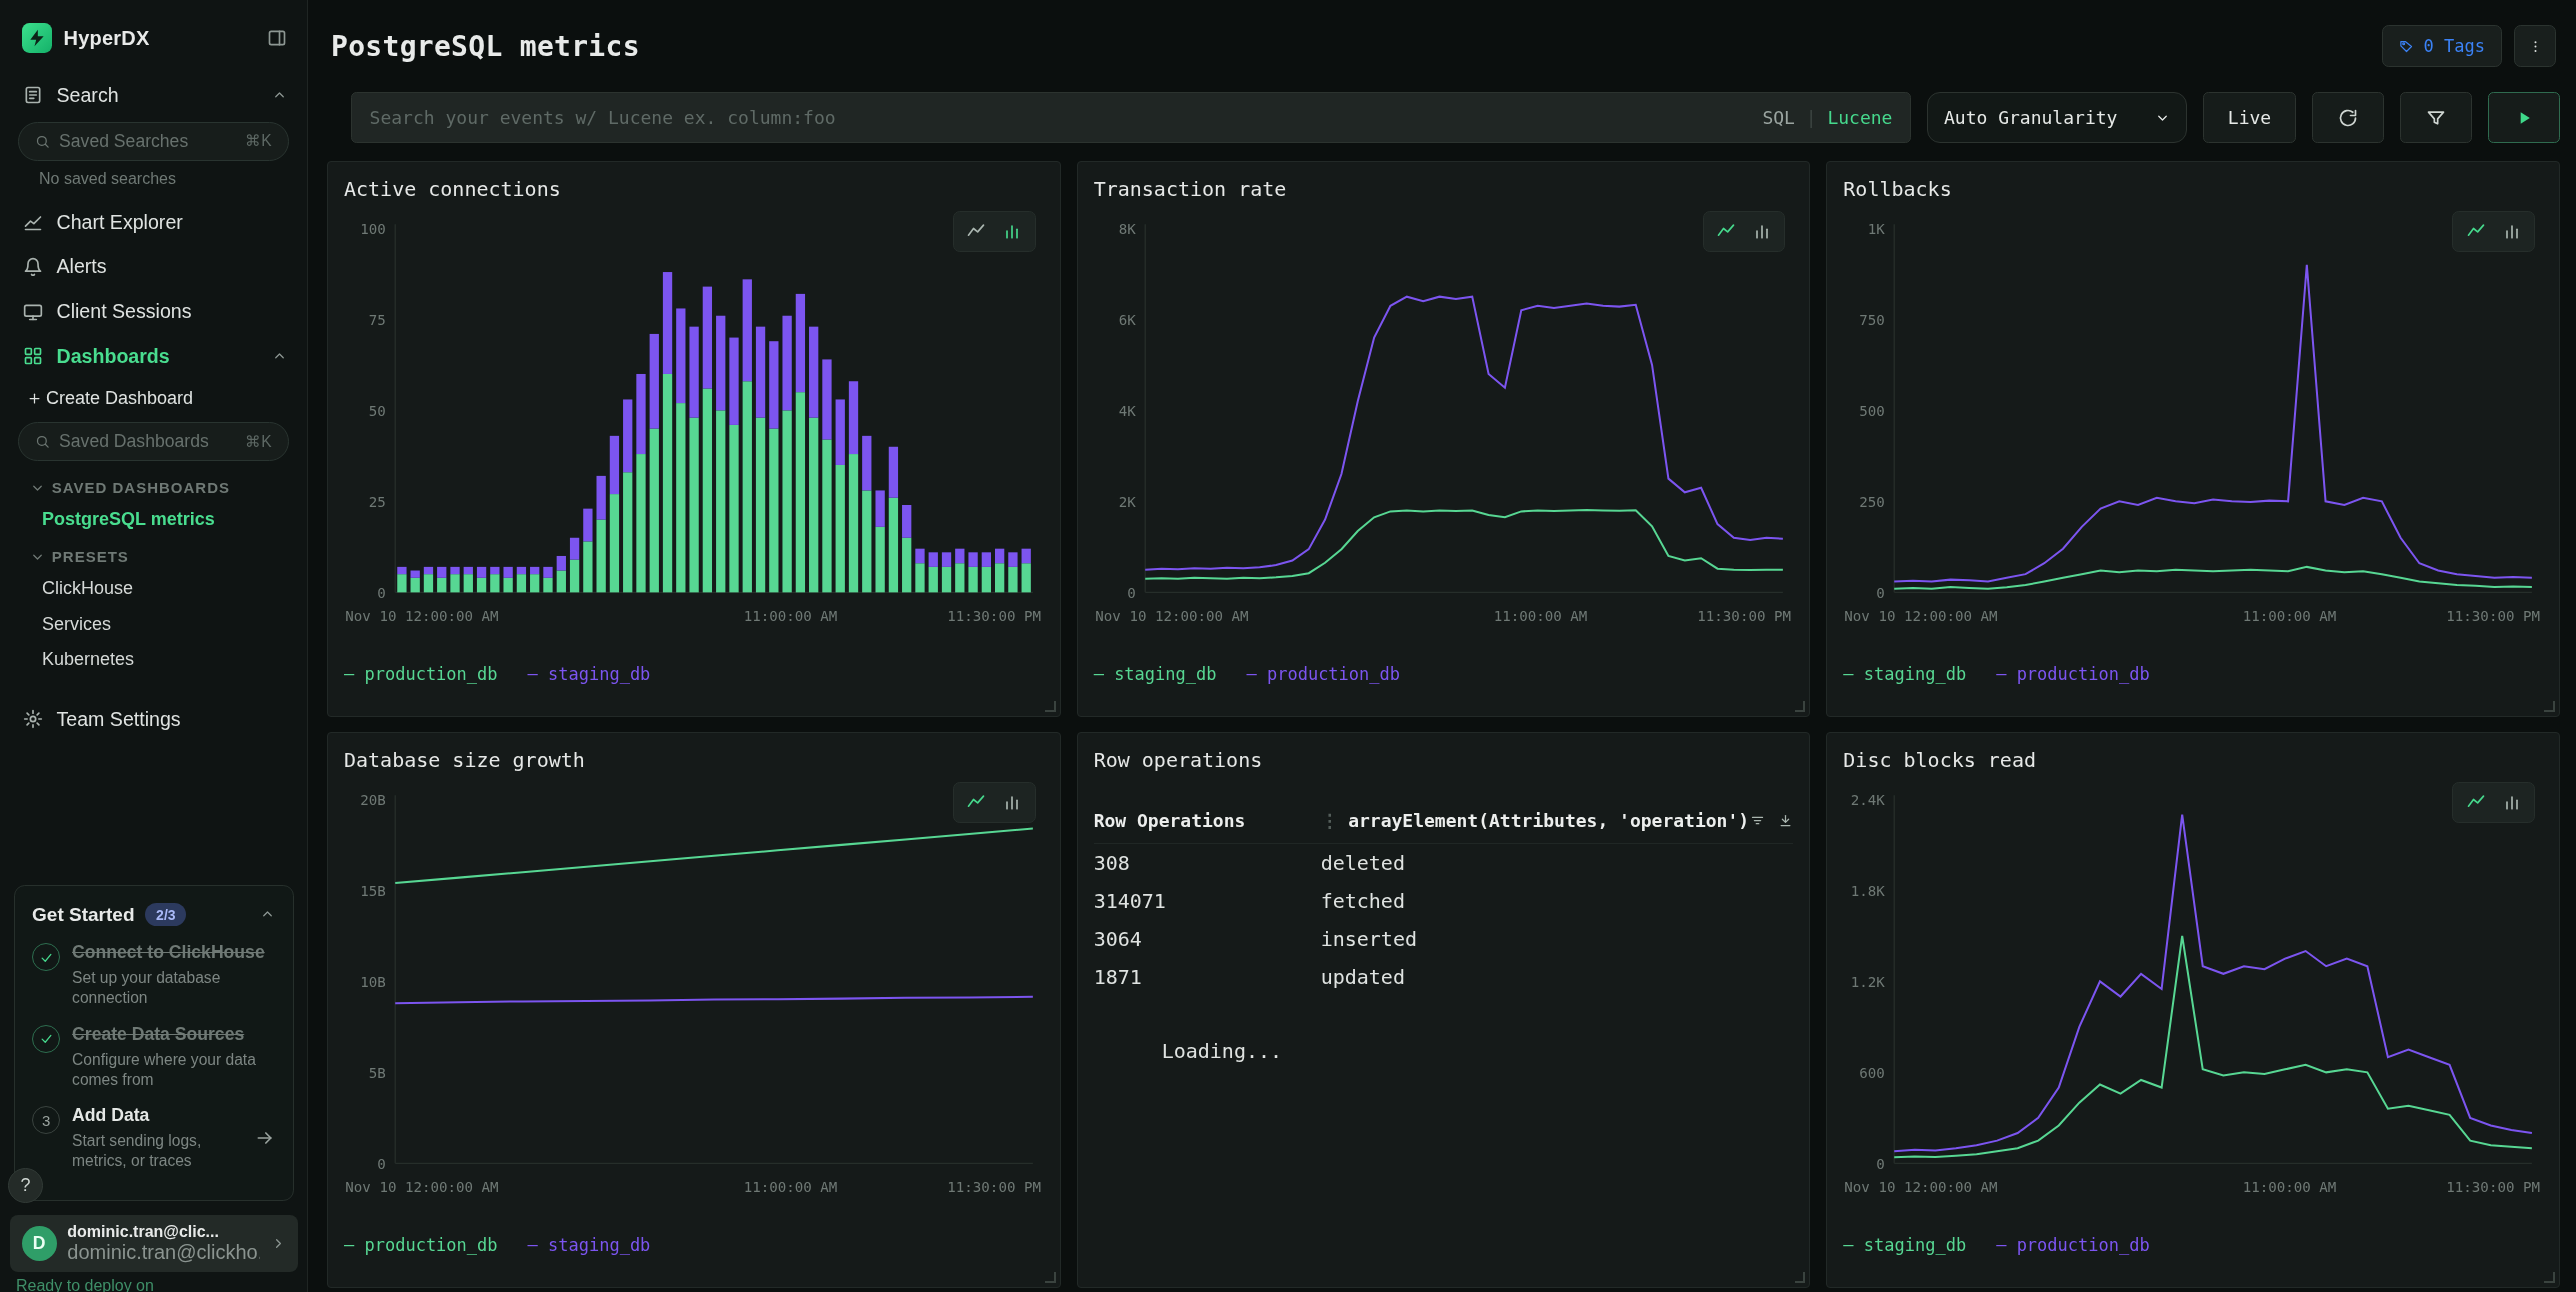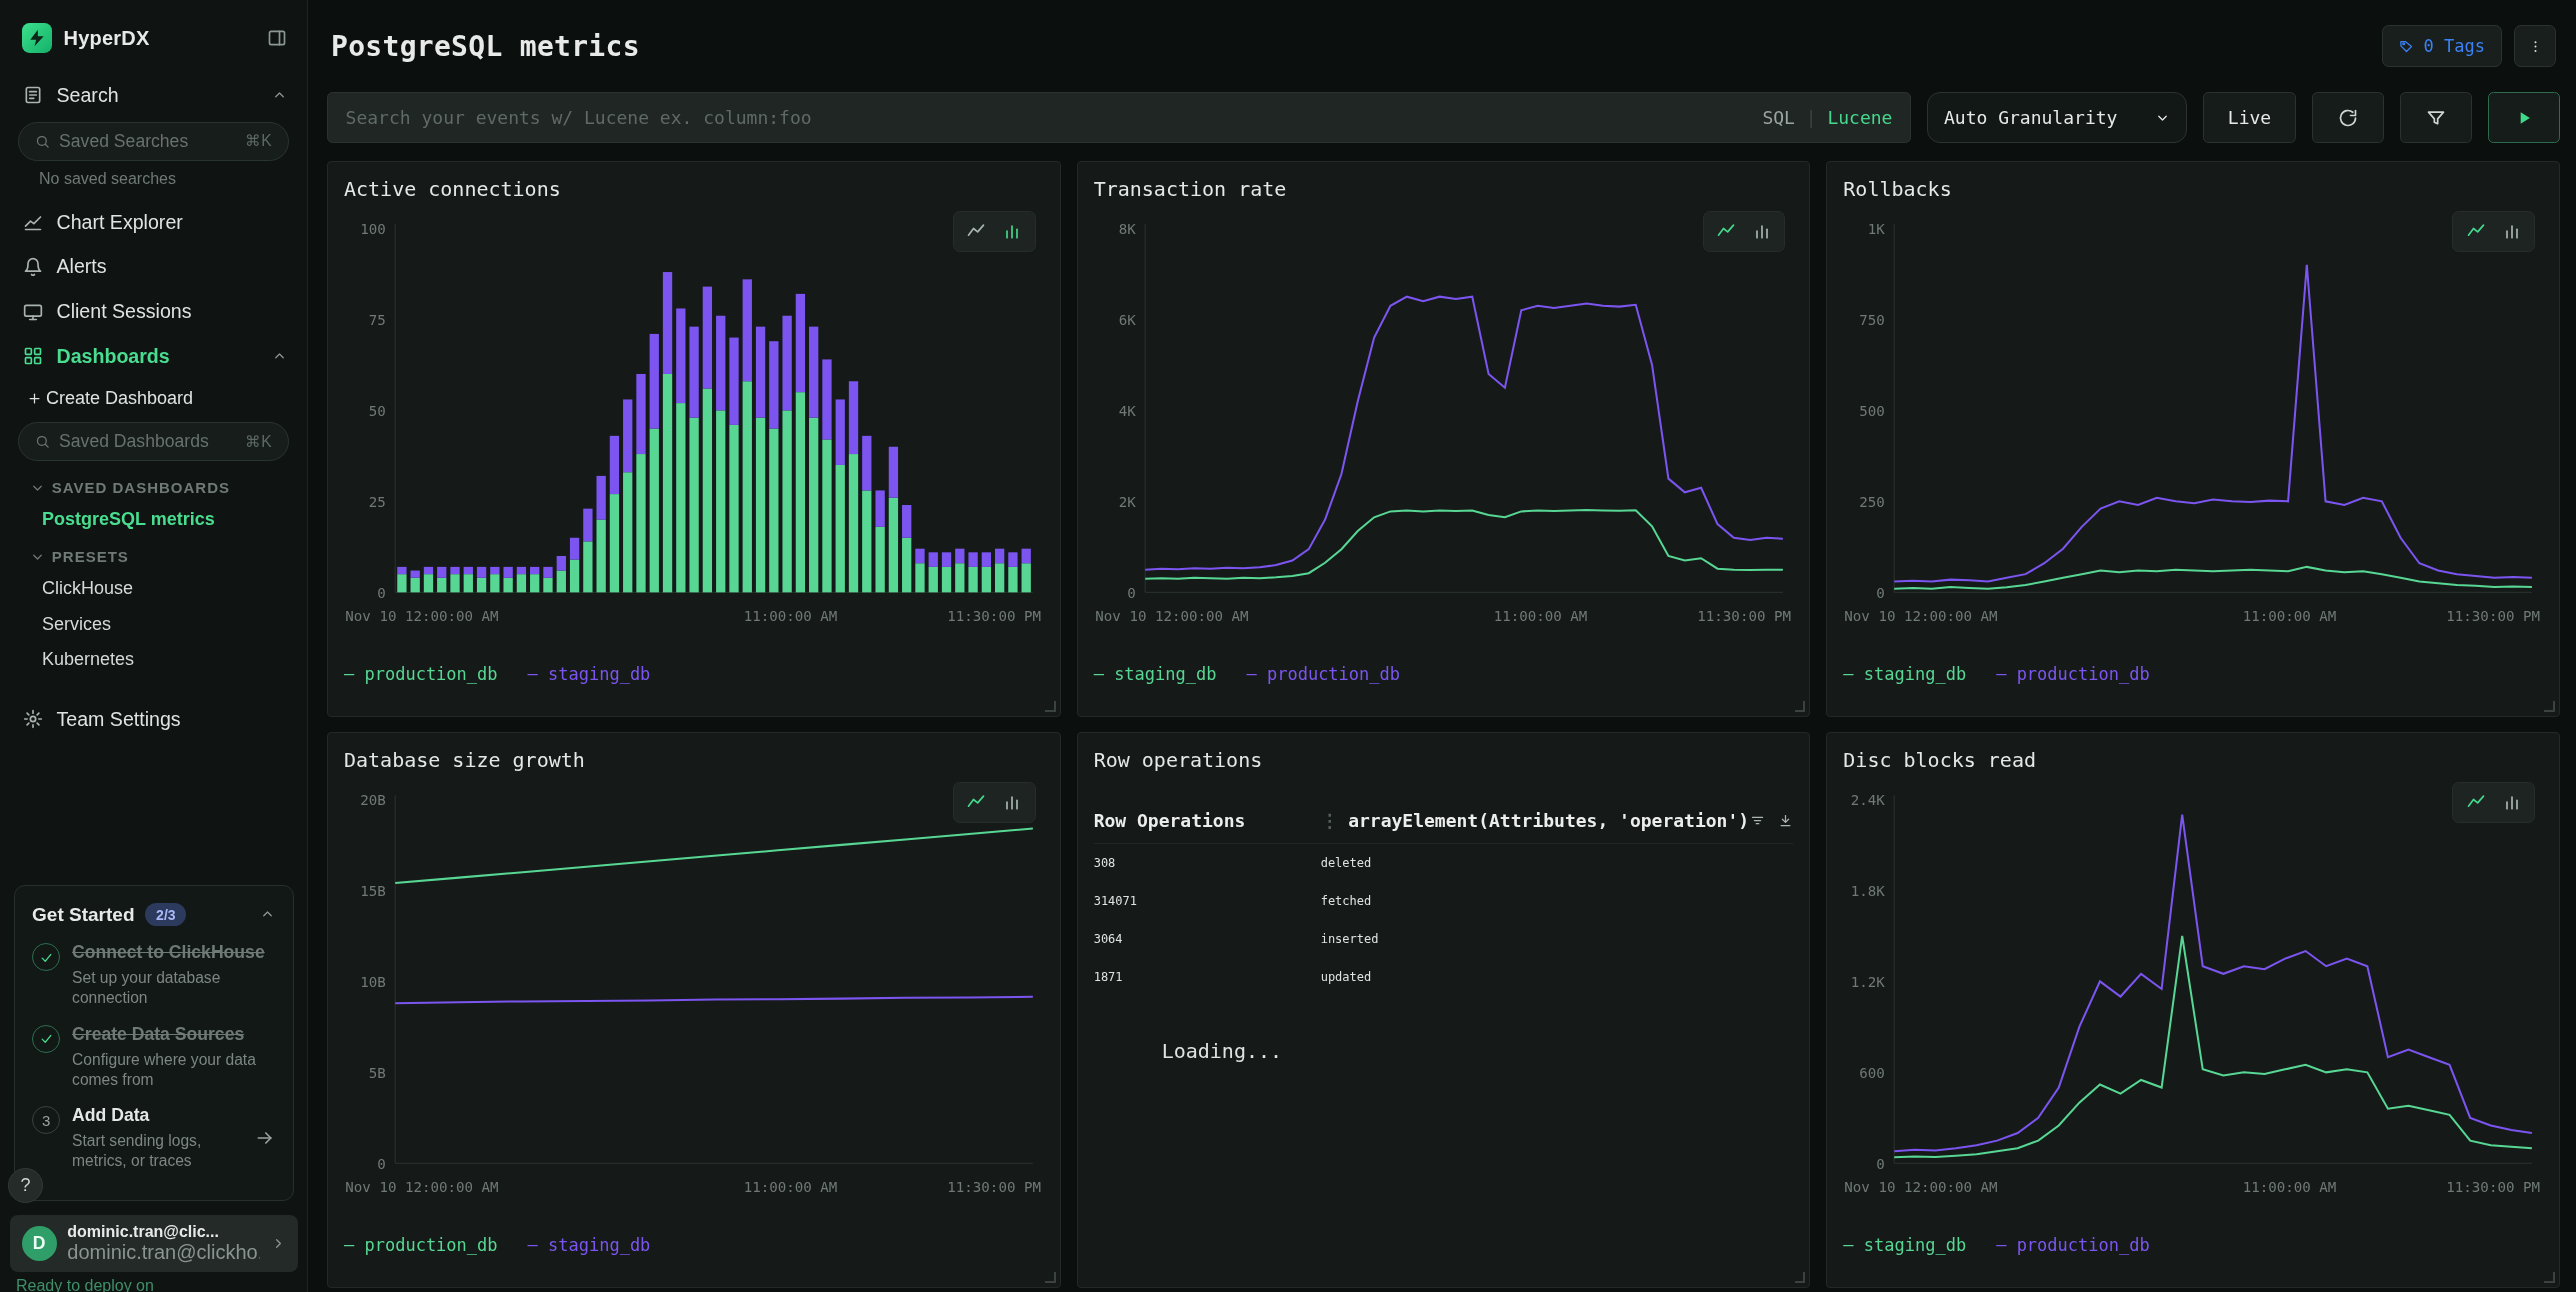--- a/index.html
+++ b/index.html
@@ -79,21 +79,21 @@
   .page-title { font-family:"DejaVu Sans Mono",monospace; font-size:28px; font-weight:600; letter-spacing:0.3px; }
   .header-right { display:flex; gap:12px; align-items:center; }
   .tags-btn { display:flex; align-items:center; gap:9.5px; height:42px; padding:0 16px; background:#191f1d;
     border:0.7px solid #2b332f; border-radius:6.8px; color:#3b82f6; font-family:"DejaVu Sans Mono",monospace; font-size:17px; cursor:pointer; }
   .kebab-btn { width:42px; height:42px; background:#191f1d; border:0.7px solid #2b332f; border-radius:6.8px;
     color:#dfe3e1; display:flex; align-items:center; justify-content:center; cursor:pointer; }
 
   .toolbar { display:flex; gap:16px; height:51px; }
   .tb-box { display:flex; align-items:center; background:#202624; border:0.7px solid #2c332f; border-radius:5.4px;
     font-family:"DejaVu Sans Mono",monospace; font-size:18px; }
-  .searchbar { flex:1; padding:0 17.6px; gap:12px; }
+  .searchbar { flex:1; padding:0 17.6px; gap:12px;margin-left:24px; }
   .searchbar input { flex:1; min-width:0; background:transparent; border:none; outline:none;
     font-family:"DejaVu Sans Mono",monospace; font-size:18px; color:#e6e9e7; }
   .searchbar input::placeholder { color:#5f6a66; }
   .lang-toggle { display:flex; gap:10.8px; align-items:center; }
   .lang-sql { color:#9aa4a0; cursor:pointer; }
   .lang-div { color:#3c4541; }
   .lang-lucene { color:#46d98d; cursor:pointer; }
   .datebox { width:474px; gap:13.5px; padding:0 16px; color:#e6e9e7; cursor:pointer; }
   .granbox { width:260px; justify-content:space-between; padding:0 16px; background:#121816; color:#e6e9e7; cursor:pointer;border-radius:13px; }
   .live-btn { width:93px; justify-content:center; background:#161c1a; color:#e6e9e7; cursor:pointer; }
@@ -115,21 +115,21 @@
   .rsz { position:absolute; right:4px; bottom:4px; width:10.8px; height:10.8px; border-right:2px solid #3a433f; border-bottom:2px solid #3a433f; cursor:nwse-resize; }
 
   
   .thead { display:flex; align-items:center; margin-top:38px; padding-bottom:12px; border-bottom:0.7px solid #202725;
     font-family:"DejaVu Sans Mono",monospace; font-size:18px; font-weight:700; color:#eceeed; }
   .tc1 { width:227px; flex:none; }
   .tc2 { flex:1; }
   .col-sep { color:#545e5a; margin-right:9.5px; }
   .thead-icons { display:flex; gap:13.5px; color:#aab6b0; }
   .thead-icons svg { cursor:pointer; }
-  .trow { display:flex; align-items:center; height:38px; font-family:"DejaVu Sans Mono",monospace; font-size:12px; color:#dfe3e1; cursor:default; }
+  .trow { display:flex; align-items:center; height:38px; font-family:"DejaVu Sans Mono",monospace; font-size:20px; color:#dfe3e1; cursor:default; }
   .loading { font-family:"DejaVu Sans Mono",monospace; font-size:20px; color:#dfe3e1; margin:43px 0 0 68px; }
 </style>
 </head>
 <body>
 
 <div class="app">
 
   <aside class="sidebar">
     <div class="brand-row">
       <div class="logo">

